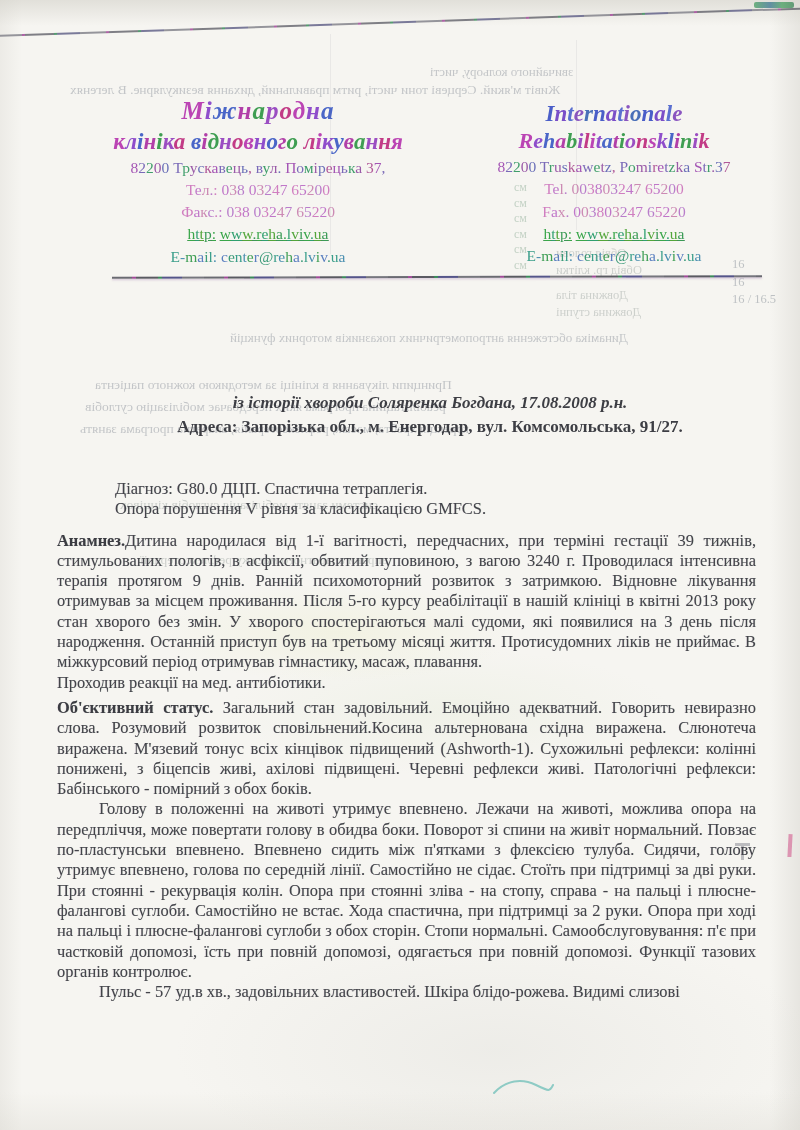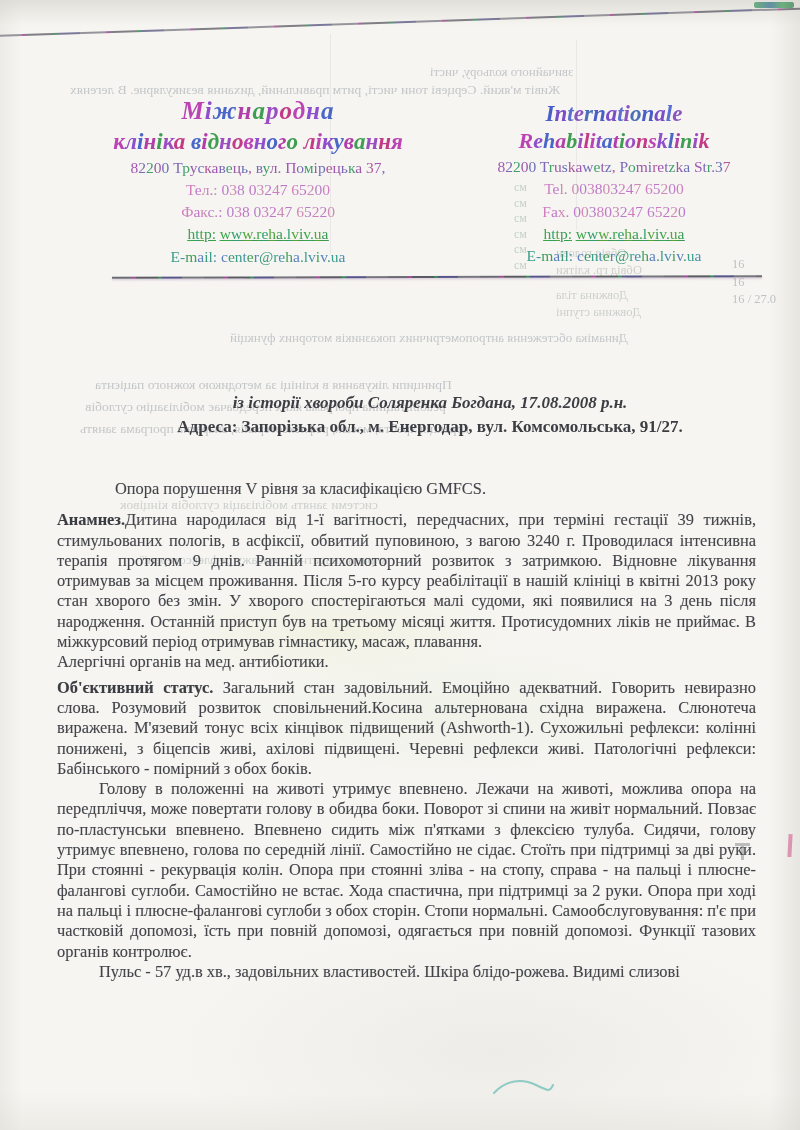--- a/index.html
+++ b/index.html
@@ -114,43 +114,44 @@
       <div>см</div>
       <div>см</div>
   </div>
   <div class="ghost ghost-soft" style="left:556px;top:246px;font-size:12.5px;">Обвід голови</div>
   <div class="ghost ghost-soft" style="left:556px;top:263px;font-size:12.5px;">Обвід гр. клітки</div>
   <div class="ghost ghost-soft" style="left:556px;top:288px;font-size:12.5px;">Довжина тіла</div>
   <div class="ghost ghost-soft" style="left:556px;top:305px;font-size:12.5px;">Довжина ступні</div>
   <div class="ghost-vals">
     <div>16</div>
       <div>16</div>
-      <div>16 / 27.0</div>
+      <div>16 / 16.5</div>
   </div>
 
   <div class="rule-main"></div>
 
   <div class="ghost" style="left:230px;top:330px;font-size:13px;">Динаміка обстеження антропометричних показників моторних функцій</div>
   <div class="ghost" style="left:95px;top:377px;">Принципи лікування в клініці за методикою кожного пацієнта</div>
   <div class="ghost" style="left:85px;top:399px;">реабілітаційна програма яких передбачає мобілізацію суглобів</div>
   <div class="ghost" style="left:80px;top:421px;">корекція хребта, масаж, рефлексотерапія, апаратна програма занять</div>
   <div class="ghost ghost-soft" style="left:120px;top:497px;">системи занять мобілізація суглобів кінцівок</div>
   <div class="ghost ghost-soft" style="left:140px;top:552px;">вправи апаратного масажу рефлексотерапії</div>
 
   <div class="doc-title">
     <div class="h2">із історії хвороби Соляренка Богдана, 17.08.2008 р.н.</div>
     <div class="h3">Адреса: Запорізька обл., м. Енергодар, вул. Комсомольська, 91/27.</div>
   </div>
 
   <div class="body-text">
     <div class="diagnosis">
+      <div>Діагноз: G80.0 ДЦП. Спастична тетраплегія.</div>
       <div>Опора порушення V рівня за класифікацією GMFCS.</div>
     </div>
     <p><b>Анамнез.</b><span>Дитина народилася від 1-ї вагітності,  передчасних,  при терміні гестації 39 тижнів, стимульованих пологів, в асфіксії, обвитий пуповиною, з вагою 3240 г. Проводилася інтенсивна терапія протягом 9 днів. Ранній психомоторний розвиток з затримкою. Відновне лікування отримував за місцем проживання.  Після 5-го курсу реабілітації в нашій клініці в квітні 2013 року стан хворого без змін. У хворого спостерігаються малі судоми, які появилися на 3 день після народження. Останній приступ був на третьому місяці життя. Протисудомних ліків не приймає. В міжкурсовий період отримував гімнастику, масаж, плавання.</span></p>
-    <p class="p-allergy">Алергічні органів на мед. антибіотики.</p>
+    <p class="p-allergy">Проходив реакції на мед. антибіотики.</p>
     <p><b>Об'єктивний статус.</b><span> Загальний стан задовільний.  Емоційно адекватний.  Говорить невиразно слова.  Розумовий розвиток сповільнений.Косина альтернована східна виражена. Слюнотеча виражена. М'язевий тонус всіх кінцівок підвищений (Ashworth-1). Сухожильні рефлекси: колінні понижені, з біцепсів живі, ахілові підвищені.  Черевні рефлекси живі.  Патологічні рефлекси: Бабінського - помірний з обох боків.</span></p>
     <p class="p-motor">Голову в положенні на животі утримує впевнено.  Лежачи на животі, можлива опора на передпліччя, може повертати голову в обидва боки.  Поворот зі спини на живіт нормальний.  Повзає по-пластунськи впевнено. Впевнено сидить між п'ятками з  флексією тулуба.  Сидячи, голову утримує впевнено, голова по середній лінії.  Самостійно не сідає. Стоїть при підтримці за дві руки.  При стоянні - рекурвація колін. Опора при стоянні зліва - на стопу, справа - на пальці і плюсне-фалангові суглоби.  Самостійно не встає.  Хода спастична, при підтримці за 2 руки. Опора при ході на пальці і плюсне-фалангові суглоби з обох сторін. Стопи нормальні.  Самообслуговування: п'є при частковій допомозі, їсть при повній допомозі, одягається при повній допомозі. Функції тазових органів контролює.</p>
     <p class="p-vitals">Пульс - 57 уд.в хв., задовільних властивостей.  Шкіра блідо-рожева.  Видимі слизові</p>
   </div>
 
   <div class="pink-dash"></div>
   <div class="t-mark"></div>
   <svg class="scribble" width="64" height="24" viewBox="0 0 64 24">
     <path d="M2 17 C 14 4, 30 2, 44 9 S 58 15, 61 9" fill="none" stroke="#2fa8a0" stroke-width="2" stroke-linecap="round"></path>
   </svg>

